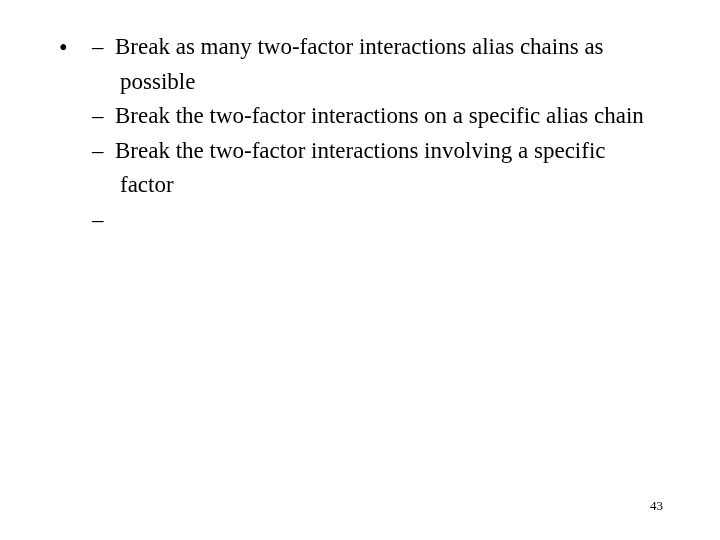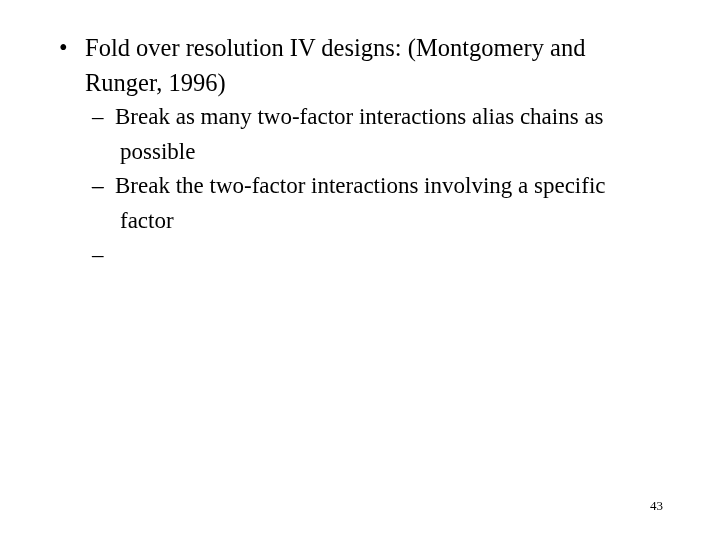--- a/index.html
+++ b/index.html
@@ -81,32 +81,32 @@
 </style>
 </head>
 <body>
 
 <div class="slide">
 
   <div class="content-body">
 
     <div class="bullet-l1">
       <span class="marker">•</span>
-      <span class="text">Fold over resolution IV designs: (Montgomery and Runger, 1996)</span>
     </div>
 
     <div class="sub-list">
 
       <div class="bullet-l2">
         <span class="marker">–</span>
         <span class="text">Break as many two-factor interactions alias chains as possible</span>
       </div>
 
       <div class="bullet-l2">
         <span class="marker">–</span>
+        <span class="text">Break the two-factor interactions on a specific alias chain</span>
       </div>
 
       <div class="bullet-l2">
         <span class="marker">–</span>
         <span class="text">Break the two-factor interactions involving a specific factor</span>
       </div>
 
       <div class="bullet-l2">
         <span class="marker">–</span>
       </div>

